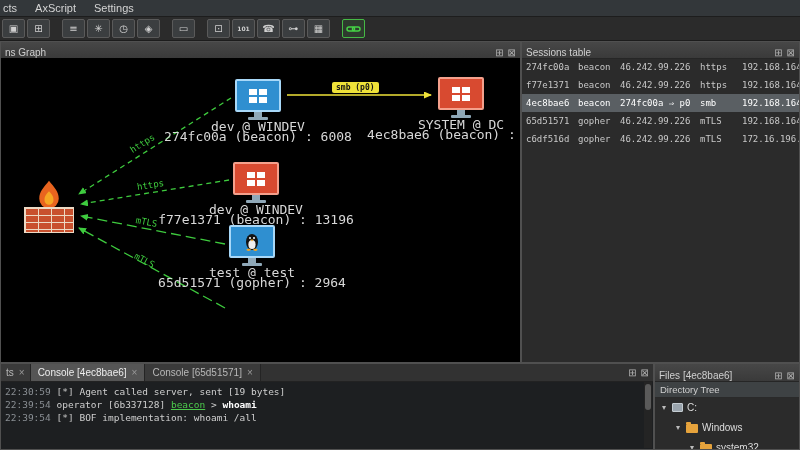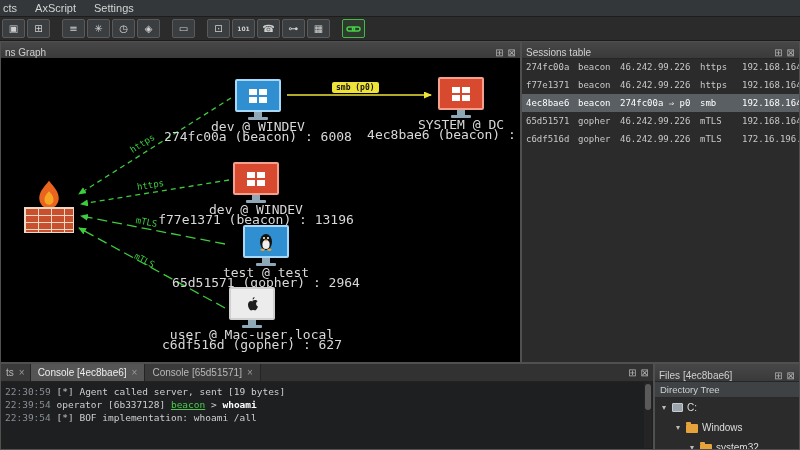--- a/index.html
+++ b/index.html
@@ -201,49 +201,38 @@
               <i></i>
               <i></i>
             </div>
         </div>
         <div class="stand"></div>
           <div class="base"></div>
         <div class="nlabel">dev @ WINDEV</div>
         <div class="nlabel">f77e1371 (beacon) : 13196</div>
       </div>
 
-      <div class="node" style="left:205px;top:167px">
+      <div class="node" style="left:191px;top:167px">
         <div class="monitor blue">
           <svg width="14" height="19" viewBox="0 0 14 19">
             <ellipse cx="7" cy="10" rx="6" ry="8" fill="#121212"></ellipse>
             <ellipse cx="7" cy="12.5" rx="3.6" ry="4.5" fill="#efefef"></ellipse>
             <circle cx="5" cy="6" r="1" fill="#fff"></circle>
               <circle cx="9" cy="6" r="1" fill="#fff"></circle>
             <polygon points="5.4,7.6 8.6,7.6 7,9.4" fill="#f5a623"></polygon>
             <ellipse cx="3.6" cy="17.8" rx="2.2" ry="1.1" fill="#f5a623"></ellipse>
             <ellipse cx="10.4" cy="17.8" rx="2.2" ry="1.1" fill="#f5a623"></ellipse>
           </svg>
         </div>
         <div class="stand"></div>
           <div class="base"></div>
         <div class="nlabel">test @ test</div>
         <div class="nlabel">65d51571 (gopher) : 2964</div>
       </div>
 
-      <div class="node" style="left:191px;top:229px">
-        <div class="monitor silver">
-          <svg width="13" height="16" viewBox="0 0 13 15">
-            <path d="M8.5 0.6 C8.6 1.7 7.8 2.9 6.7 2.9 C6.5 1.7 7.5 0.7 8.5 0.6 Z M6.6 3.9 c0.7 0 1.5 -0.5 2.4 -0.5 c1 0 2 0.5 2.6 1.3 c-1 0.6 -1.5 1.5 -1.5 2.6 c0 1.3 0.8 2.4 1.9 2.8 c-0.5 1.6 -1.8 3.9 -3 3.9 c-0.7 0 -1 -0.4 -1.9 -0.4 c-0.9 0 -1.3 0.4 -1.9 0.4 C3.8 14 2 10.9 2 8.3 C2 6 3.4 4.4 5 4.4 c0.6 0 1.1 0.5 1.6 0.5 Z" fill="#1e1e1e"></path>
-          </svg>
-        </div>
-        <div class="stand"></div>
-          <div class="base"></div>
-        <div class="nlabel">user @ Mac-user.local</div>
-        <div class="nlabel">c6df516d (gopher) : 627</div>
-      </div>
 
       <div class="smb-label">smb (p0)</div>
     </div>
   </div>
 
   <div class="panel sessions-panel">
     <div class="panel-title">
       <span>Sessions table</span>
       <span class="controls">
         <span>⊞</span>

